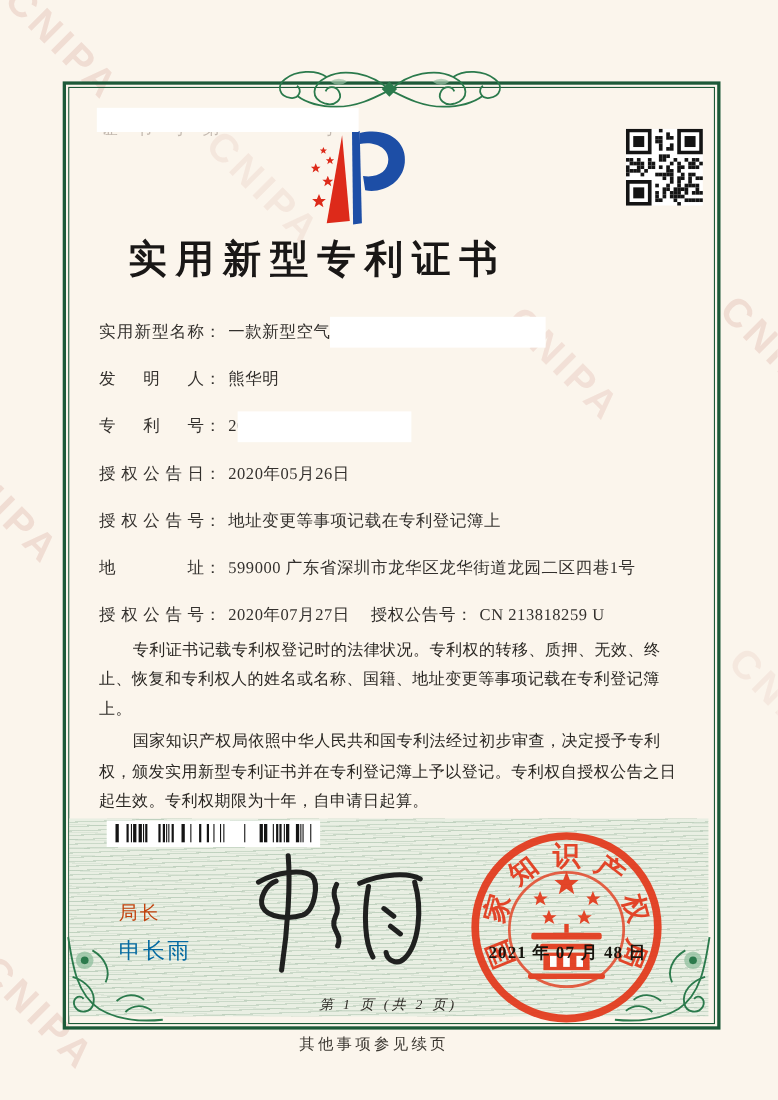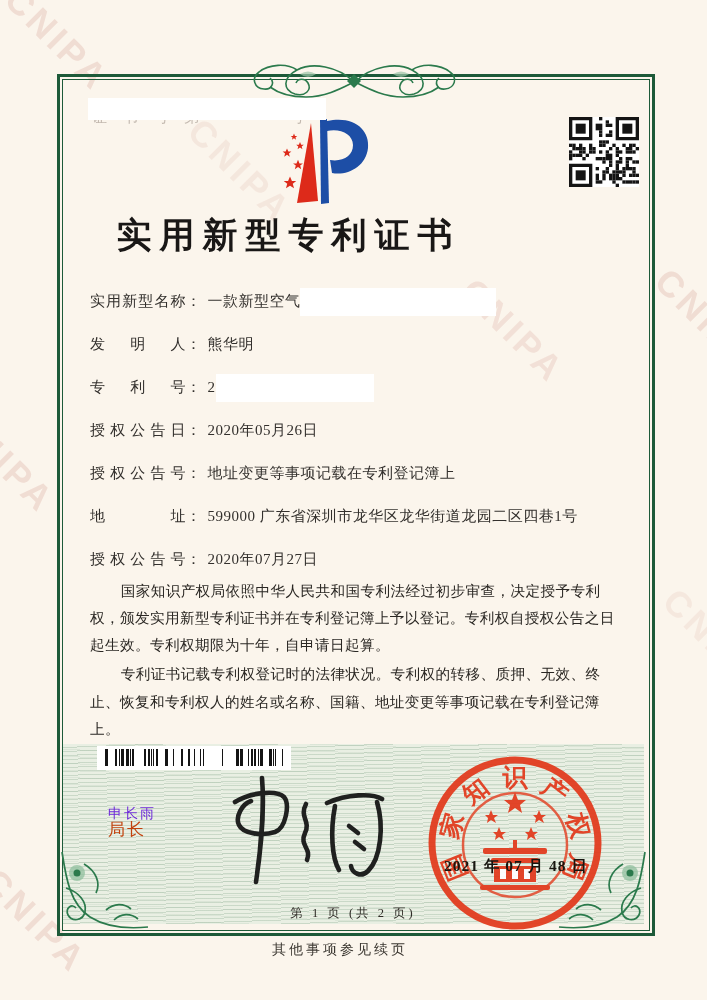--- a/index.html
+++ b/index.html
@@ -32,25 +32,25 @@
   .row .lbl{display:inline-block;width:96px;text-align:justify;text-align-last:justify;}
   .row .val{margin-left:6px;}
   .grant2{position:absolute;left:247px;top:0;}
   .redact{position:absolute;background:#ffffff;z-index:3;}
   
   .body-text{position:absolute;left:90px;top:578px;width:534px;z-index:2;
              font-size:14.6px;line-height:1.86;color:#2a2723;letter-spacing:.4px;}
   .body-text p{margin:0 0 2px 0;text-indent:2.1em;}
   
   .sig-title{position:absolute;left:108px;top:818px;z-index:2;font-size:17px;color:#c2410c;letter-spacing:2px;}
-  .sig-name{position:absolute;left:108px;top:805px;z-index:2;font-size:14px;color:#6d28d9;letter-spacing:2px;}
+  .sig-name{position:absolute;left:108px;top:851px;z-index:2;font-size:20px;color:#0369a1;letter-spacing:2px;}
   .seal-date{position:absolute;left:418px;top:856px;width:196px;text-align:center;z-index:4;
              font-size:15.5px;font-weight:700;color:#17150f;letter-spacing:1px;}
   .page-num{position:absolute;left:57px;top:905px;width:592px;text-align:center;z-index:2;
-            font-size:12.5px;letter-spacing:3px;color:#2e2b26;}
+            font-size:12.5px;letter-spacing:3px;color:#2e2b26;font-style:italic;}
   .cont-note{position:absolute;left:0;top:941px;width:680px;text-align:center;z-index:2;
              font-size:14px;letter-spacing:3px;color:#3b3731;}
   .seal-ch{font-family:"Liberation Serif","DejaVu Serif",serif;font-weight:700;font-size:25px;fill:#e2391b;}
   svg{display:block;}
 </style>
 </head>
 <body>
 
 <div class="wm" style="left:-8px;top:18px;opacity:.95">CNIPA</div>
 <div class="wm" style="left:175px;top:150px;opacity:.55">CNIPA</div>
@@ -249,25 +249,26 @@
 <div class="row" style="top:464px">
   <span class="lbl">授权公告号</span><span>：</span><span class="val">地址变更等事项记载在专利登记簿上</span>
 </div>
 
 <div class="row" style="top:507px">
   <span class="lbl">地址</span><span>：</span><span class="val">599000  广东省深圳市龙华区龙华街道龙园二区四巷1号</span>
 </div>
 
 <div class="row" style="top:550px">
   <span class="lbl">授权公告号</span><span>：</span><span class="val">2020年07月27日</span>
+  <span class="grant2"><span>授权公告号</span><span>：</span><span class="val">CN 213818259 U</span></span>
 </div>
 
 <div class="body-text">
+  <p>专利证书记载专利权登记时的法律状况。专利权的转移、质押、无效、终止、恢复和专利权人的姓名或名称、国籍、地址变更等事项记载在专利登记簿上。</p>
   <p>国家知识产权局依照中华人民共和国专利法经过初步审查，决定授予专利权，颁发实用新型专利证书并在专利登记簿上予以登记。专利权自授权公告之日起生效。专利权期限为十年，自申请日起算。</p>
-  <p>专利证书记载专利权登记时的法律状况。专利权的转移、质押、无效、终止、恢复和专利权人的姓名或名称、国籍、地址变更等事项记载在专利登记簿上。</p>
 </div>
 
 <div class="band"></div>
 
 <div class="white-chip" style="left:97px;top:746px;width:194px;height:24px"></div>
 <svg class="abs" style="left:101px;top:749px;z-index:4" width="186" height="17" viewBox="0 0 186 17">
   <g id="barcode-bars" fill="#141414">
       <rect x="4" y="0" width="3" height="17"></rect>
       <rect x="14" y="0" width="2" height="17"></rect>
       <rect x="18" y="0" width="1" height="17"></rect>

